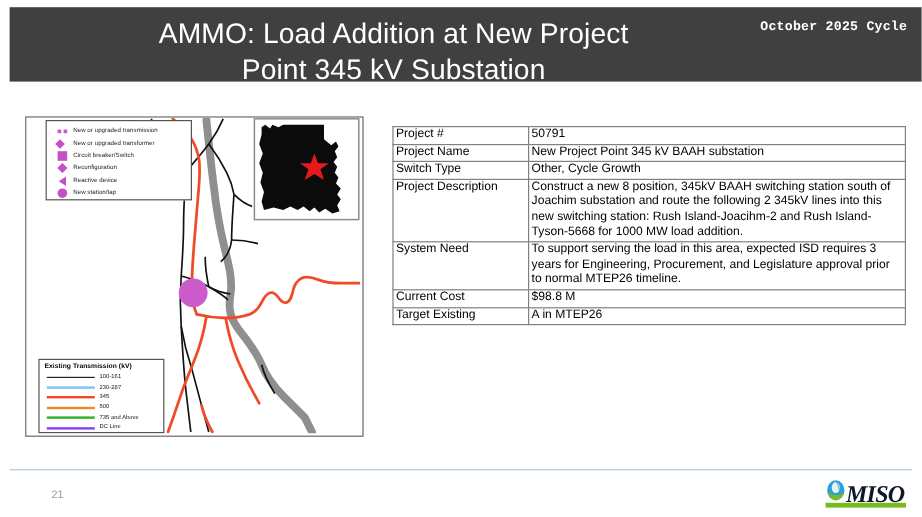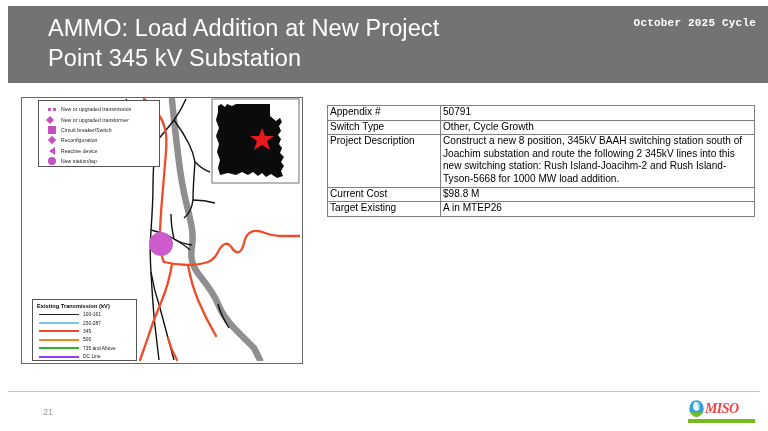--- a/index.html
+++ b/index.html
@@ -15,22 +15,23 @@
     font-family: "Liberation Sans", sans-serif;
     -webkit-font-smoothing: antialiased;
   }
 
   
   #header-bar {
     position: absolute;
     left: 8px;
     top: 6px;
     width: 760px;
-    height: 77px;
-    background: #737373;
+    height: 62px;
+    background: #404040;
+    text-align: center;
   }
   #slide-title {
     position: absolute;
     left: 40px;
     top: 7px;
     width: 560px;
     color: #ffffff;
     font-size: 23.5px;
     line-height: 30px;
     font-weight: normal;
@@ -192,25 +193,25 @@
     position: absolute;
     left: 688px;
     top: 400px;
     width: 67px;
     height: 24px;
   }
   #miso-wordmark {
     position: absolute;
     left: 17px;
     top: 1px;
-    font-size: 14px;
+    font-size: 20px;
     font-weight: bold;
     font-style: italic;
     letter-spacing: -0.6px;
-    color: #ef4444;
+    color: #0f172a;
     font-family: "Liberation Serif", serif;
   }
   #miso-bar {
     position: absolute;
     left: 0px;
     top: 19px;
     width: 67px;
     height: 4px;
     background: #76bc21;
   }
@@ -347,30 +348,38 @@
     <div class="kv-row">
       <span class="kv-line" style="border-top:2.8px solid #8a3ff0;"></span>
       <span class="kv-text">DC Line</span>
     </div>
   </div>
 </div>
 
 <table id="project-table">
   <tbody>
     <tr>
-      <td class="label-cell">Appendix #</td>
+      <td class="label-cell">Project #</td>
       <td>50791</td>
+    </tr>
+    <tr>
+      <td class="label-cell">Project Name</td>
+      <td>New Project Point 345 kV BAAH substation</td>
     </tr>
     <tr>
       <td class="label-cell">Switch Type</td>
       <td>Other, Cycle Growth</td>
     </tr>
     <tr>
       <td class="label-cell">Project Description</td>
       <td>Construct a new 8 position, 345kV BAAH switching station south of Joachim substation and route the following 2 345kV lines into this new switching station: Rush Island-Joacihm-2 and Rush Island-Tyson-5668 for 1000 MW load addition.</td>
+    </tr>
+    <tr>
+      <td class="label-cell">System Need</td>
+      <td>To support serving the load in this area, expected ISD requires 3 years for Engineering, Procurement, and Legislature approval prior to normal MTEP26 timeline.</td>
     </tr>
     <tr>
       <td class="label-cell">Current Cost</td>
       <td>$98.8 M</td>
     </tr>
     <tr>
       <td class="label-cell">Target Existing</td>
       <td>A in MTEP26</td>
     </tr>
   </tbody>

